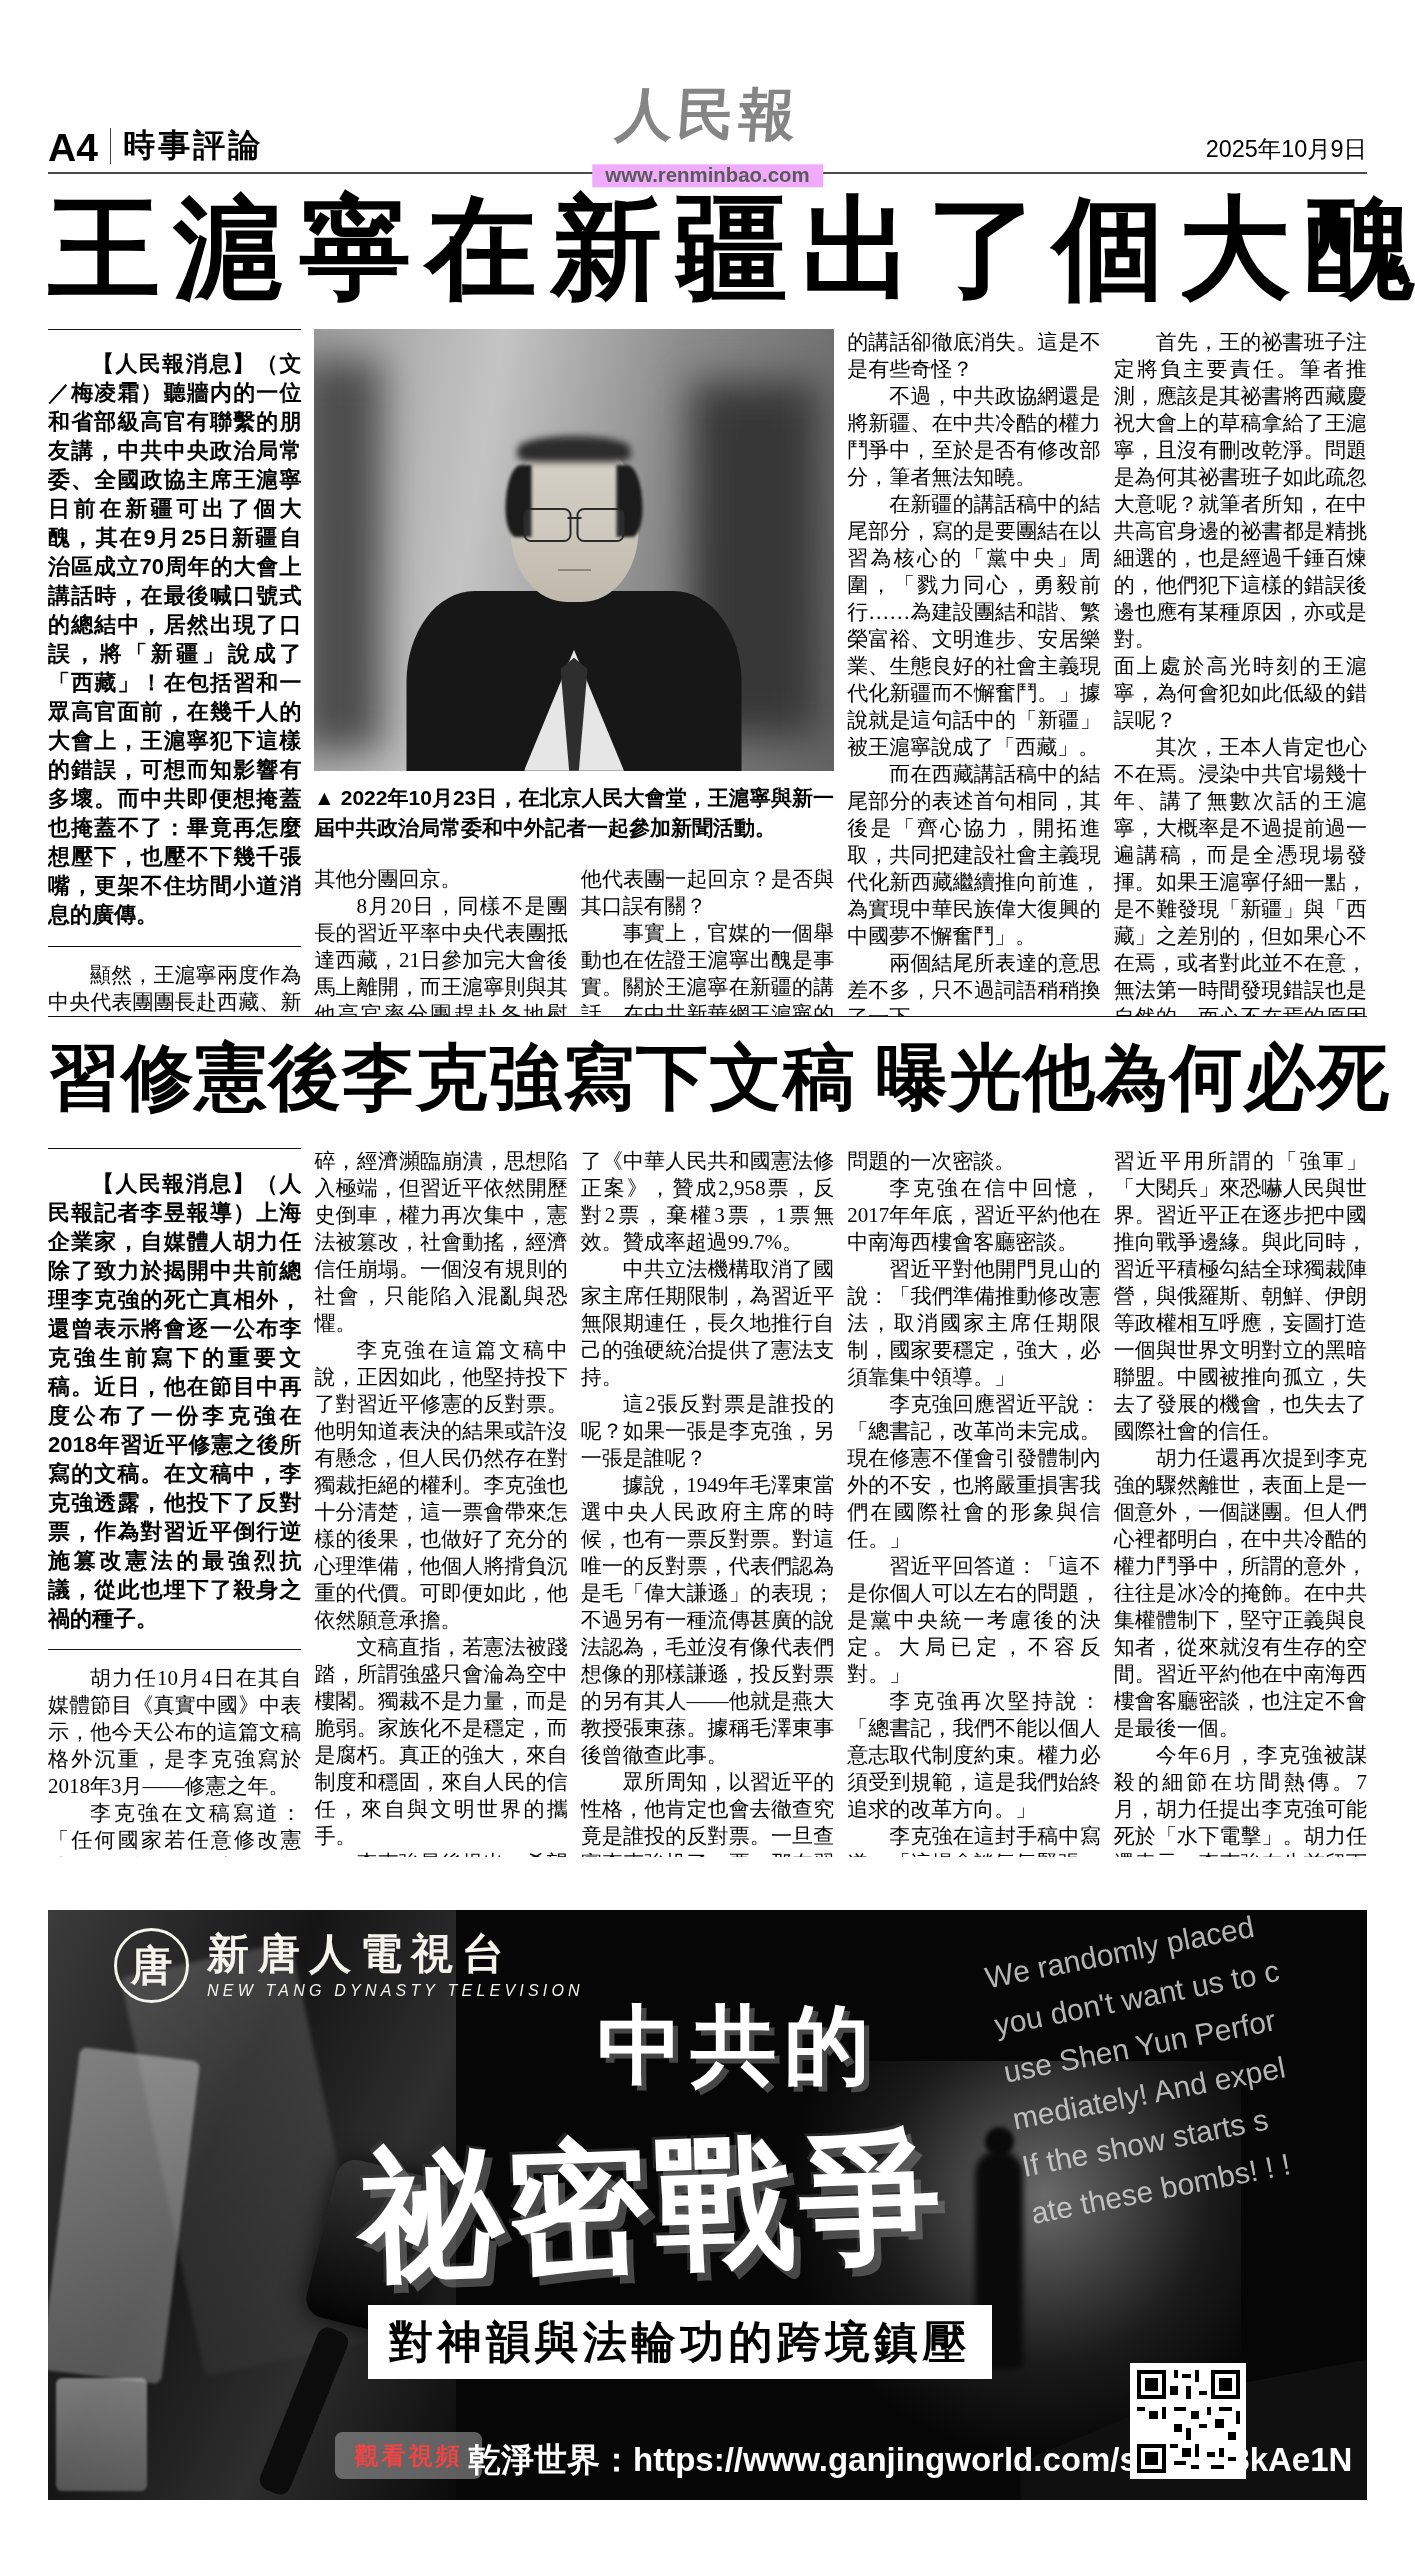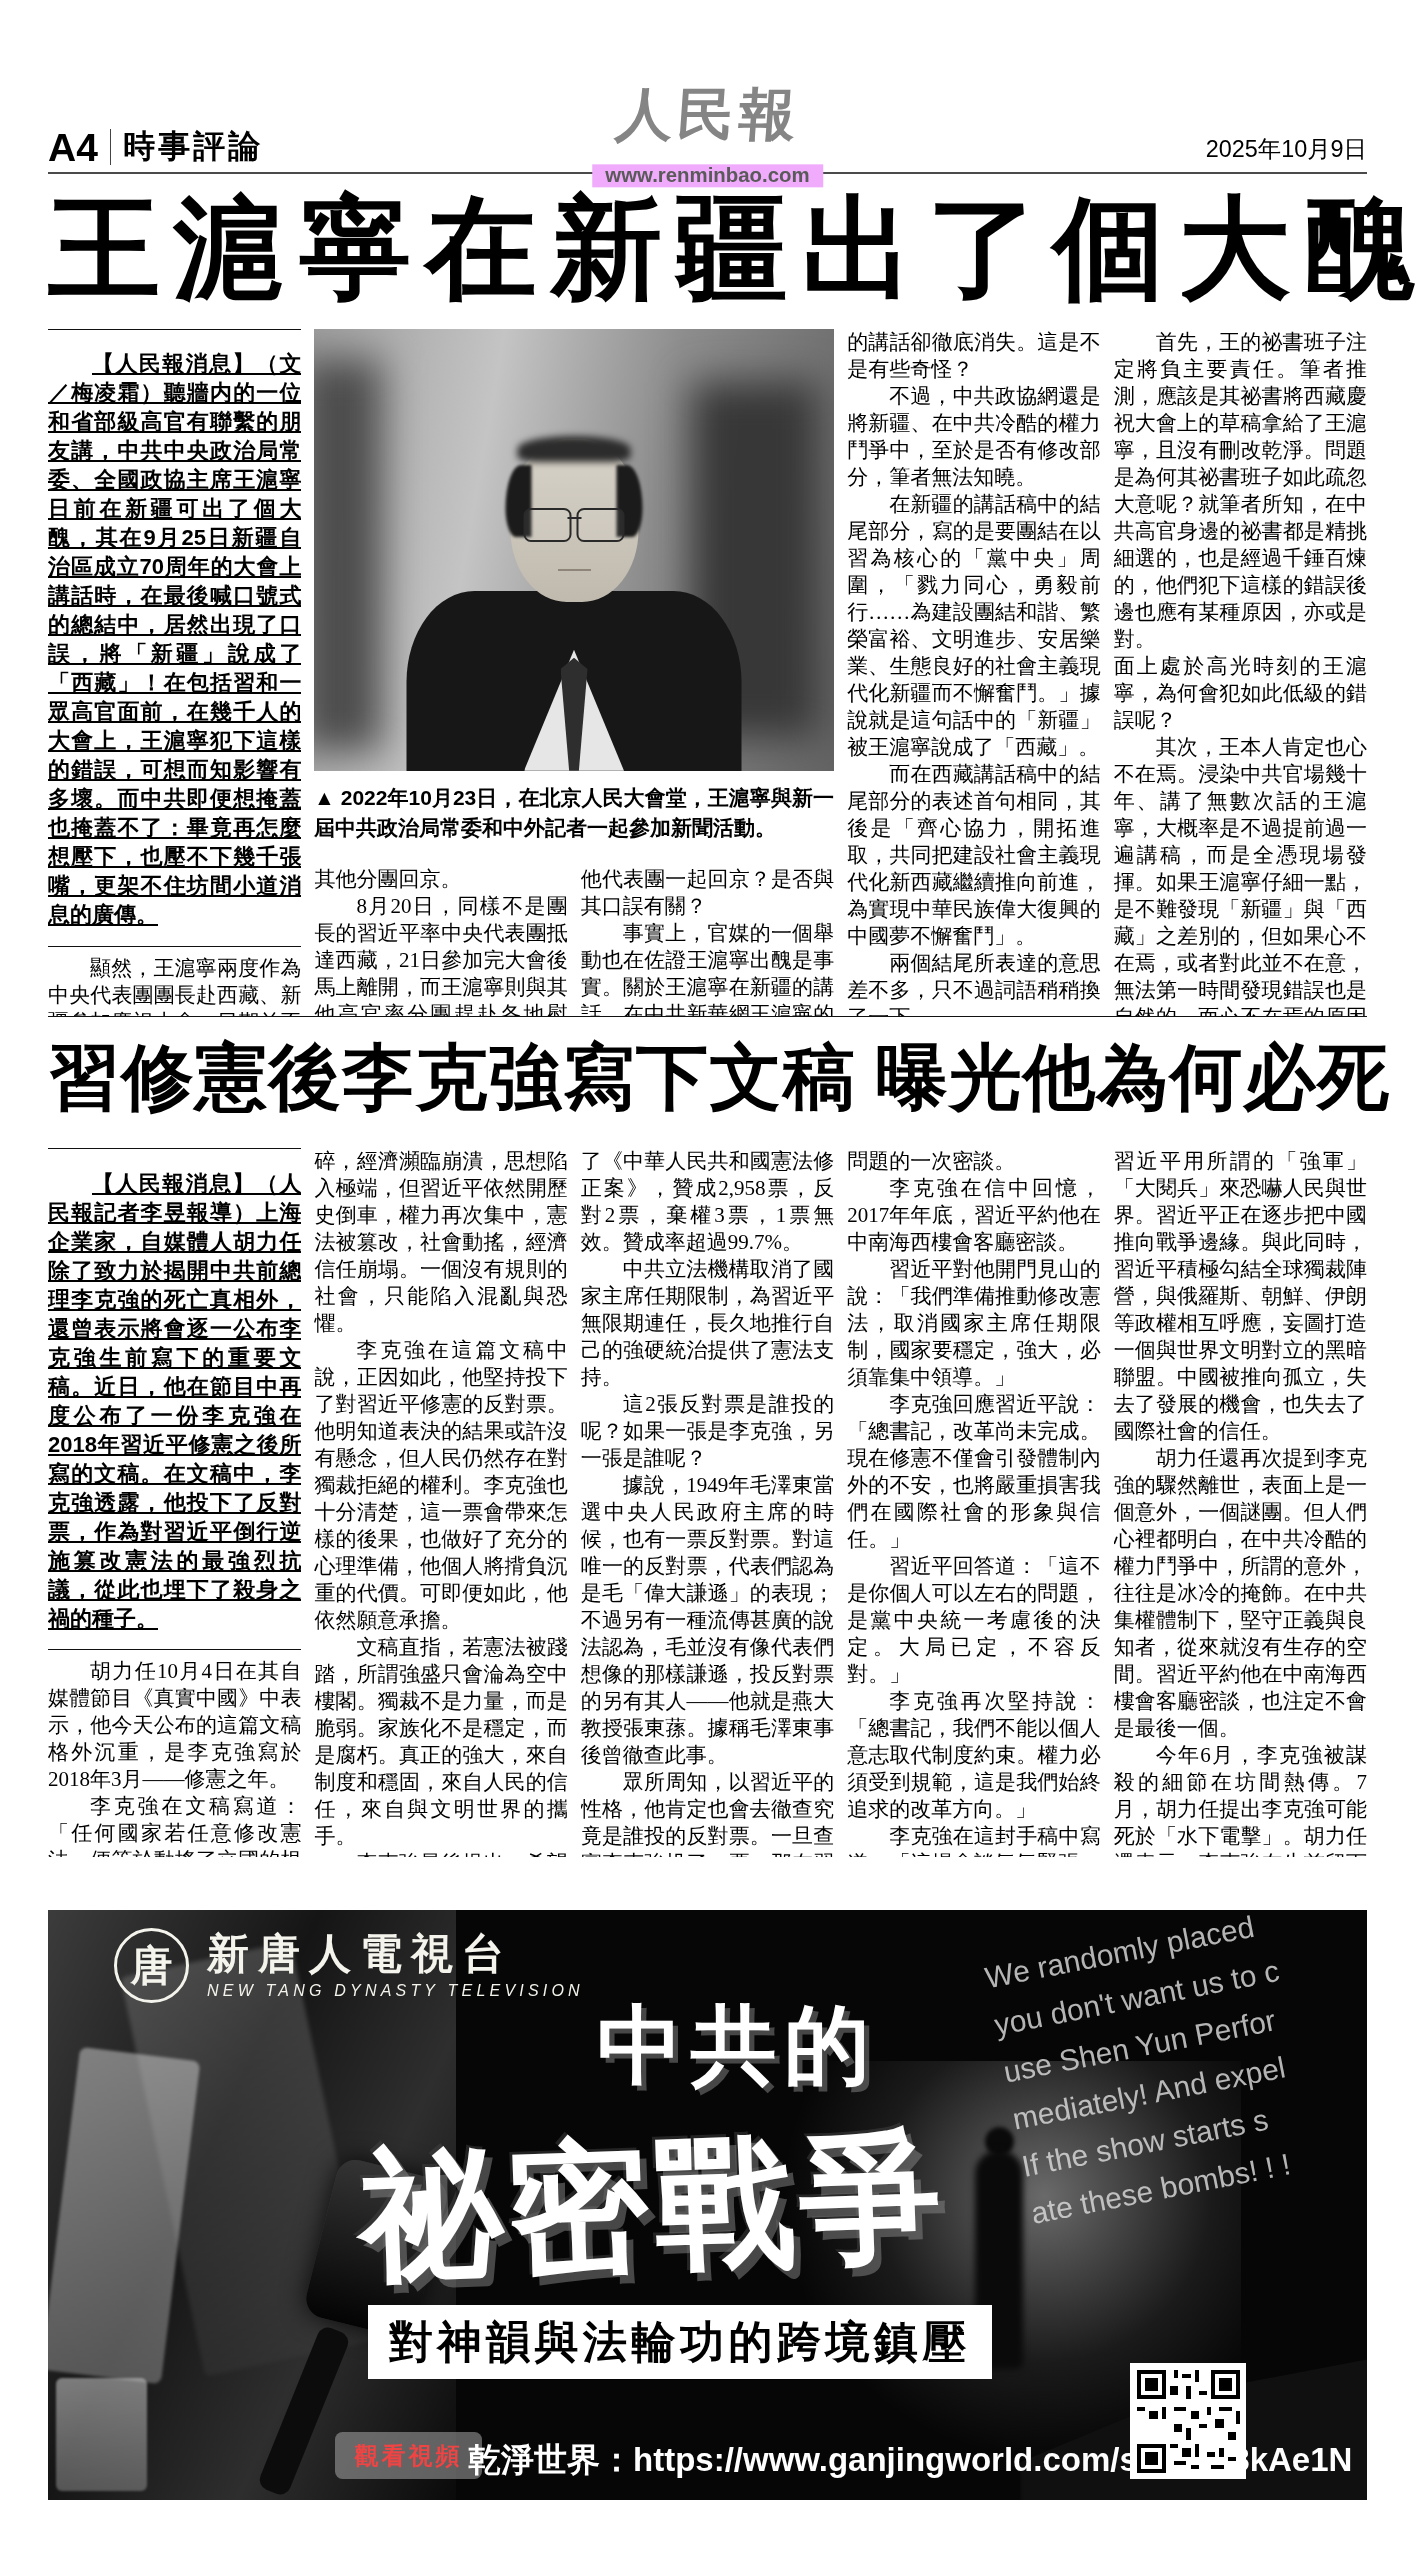--- a/index.html
+++ b/index.html
@@ -3,21 +3,21 @@
 <meta charset="utf-8">
 <style>
   html,body{margin:0;padding:0;}
   body{width:1415px;height:2576px;background:#fff;color:#000;position:relative;overflow:hidden;
        font-family:"Liberation Serif","DejaVu Serif",serif;}
   .page{padding:0 48px;}
 
   
   .header{position:relative;margin-top:88px;height:86px;}
   .header-rule{position:absolute;left:0;right:0;bottom:0;height:2.3px;background:#4a4a4a;}
-  .page-id{position:absolute;left:0;bottom:7.5px;display:flex;align-items:center;gap:12px;
+  .page-id{position:absolute;left:0;bottom:7.5px;display:flex;align-items:flex-start;gap:12px;
            font-family:"Liberation Sans","DejaVu Sans",sans-serif;font-weight:bold;}
   .page-no{font-size:39px;line-height:1;}
   .page-sep{width:1.5px;height:36px;background:#444;}
   .section-name{font-size:32px;line-height:1.1;letter-spacing:3px;}
   .masthead{position:absolute;left:50%;top:-10.6px;transform:translateX(-50%);text-align:center;}
   .masthead-title{font-size:57px;font-weight:900;color:#858585;letter-spacing:4.5px;transform:skewX(-4deg);}
   .site{position:absolute;left:50%;bottom:0;transform:translate(-50%,58%);background:#f0abfc;
         padding:0 13.6px;color:#5a5a5a;font-size:20.4px;font-weight:bold;white-space:nowrap;
         font-family:"Liberation Sans","DejaVu Sans",sans-serif;}
   .date{position:absolute;right:0;bottom:9px;font-size:23.4px;font-family:"Liberation Sans","DejaVu Sans",sans-serif;}
@@ -31,21 +31,21 @@
 
   
   .article{display:flex;gap:13px;overflow:hidden;}
   .article1{margin-top:18px;height:687px;position:relative;}
   .article2{margin-top:27px;height:709px;}
   .colm{flex:1 1 0;min-width:0;font-size:21px;line-height:27px;text-align:justify;overflow:hidden;}
   .para{margin:0;text-indent:2em;}
   .para.cont{text-indent:0;}
   .lead{font-family:"Liberation Sans","DejaVu Sans",sans-serif;font-weight:bold;font-size:22px;
         line-height:29px;margin:0;text-indent:2em;}
-  .lead-block{border-top:1.9px solid #111;border-bottom:1.9px solid #111;padding:19.6px 0 16.6px;margin-bottom:8px;text-decoration:underline;}
+  .lead-block{border-top:1.9px solid #111;border-bottom:1.9px solid #111;padding:19.6px 0 16.6px;margin-bottom:15px;}
   .pad{padding-top:537px;}
 
   
   .photo-block{position:absolute;top:0;left:266px;width:520px;}
   .photo{position:relative;height:442px;overflow:hidden;
          background:linear-gradient(100deg,#9e9e9e 0%,#c4c4c4 32%,#8d8d8d 62%,#636363 100%);}
   .blur-l{position:absolute;left:-15px;top:30px;width:83px;height:392px;background:#4c4c4c;filter:blur(19.6px);}
   .blur-r{position:absolute;right:15px;top:53px;width:128px;height:355px;background:#373737;filter:blur(19.6px);}
   .man{position:absolute;left:50%;bottom:0;transform:translateX(-50%);width:347px;height:332px;}
   .head{position:absolute;left:50%;top:0;transform:translateX(-50%);width:128px;height:163px;

